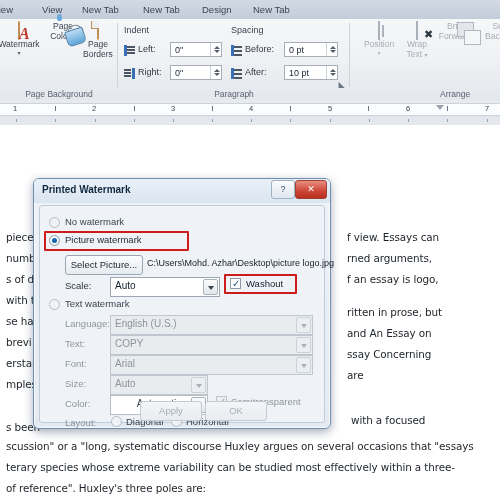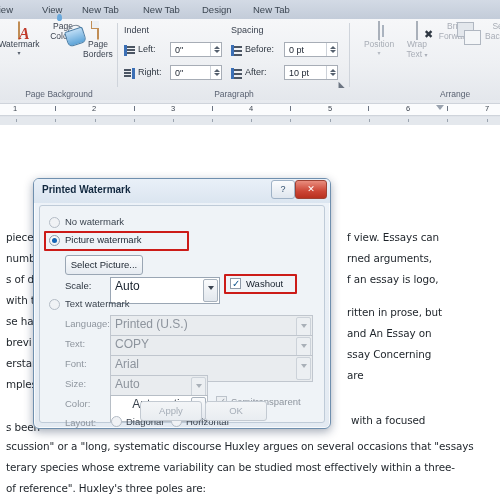--- a/index.html
+++ b/index.html
@@ -219,22 +219,22 @@
     position:absolute;height:18px;background:linear-gradient(#fbfcfd,#e6ebf1);
     border:1px solid #9aa6b4;border-radius:3px;
     font-size:9.5px;color:#1b242f;text-align:center;line-height:18px;cursor:default;
   }
   .btnstd.dis{color:#a6aeb8;background:linear-gradient(#f3f5f7,#e9edf1);border-color:#c3cad2;}
   .btnstd.strong{border:1px solid #4b5866;box-shadow:0 0 0 1px rgba(120,140,165,.35);}
 
   .pathtxt{position:absolute;font-size:9px;color:#16202c;white-space:nowrap;}
 
   .combo{
-    position:absolute;height:27px;background:#fff;border:1px solid #9aa6b4;
-    font-size:12px;color:#16202c;line-height:16px;padding-left:4px;box-sizing:border-box;
+    position:absolute;height:20px;background:#fff;border:1px solid #9aa6b4;
+    font-size:10px;color:#16202c;line-height:16px;padding-left:4px;box-sizing:border-box;
   }
   .combo.dim{background:#e9ecef;border-color:#c0c6ce;color:#8d949d;}
   .combo .arw{
     position:absolute;right:1px;top:1px;bottom:1px;width:13px;
     background:linear-gradient(#fafbfc,#e2e7ed);border:1px solid #a8b2bd;border-radius:2px;
   }
   .combo.dim .arw{background:#eceff2;border-color:#ccd2d9;}
   .combo .arw::after{
     content:"";position:absolute;left:4px;top:6px;width:0;height:0;
     border-left:3.5px solid transparent;border-right:3.5px solid transparent;
@@ -487,37 +487,38 @@
     <div class="body">
 
       <span class="radio dim" style="left:9px;top:11px;"></span>
       <span class="rlabel dim" style="left:25px;top:10px;">No watermark</span>
 
       <span class="radio on" style="left:9px;top:29px;"></span>
       <span class="rlabel" style="left:25px;top:28px;">Picture watermark</span>
       <span class="hl" style="left:4px;top:25px;width:145px;height:20px;"></span>
 
       <span class="btnstd" style="left:25px;top:49px;width:76px;">Select Picture...</span>
+      <span class="pathtxt" style="left:107px;top:52px;">C:\Users\Mohd. Azhar\Desktop\picture logo.jpg</span>
 
       <span class="flab2" style="left:25px;top:74px;">Scale:</span>
       <span class="combo" style="left:70px;top:71px;width:110px;">
         <span>Auto</span>
         <span class="arw"></span>
       </span>
 
       <span class="chk" style="left:190px;top:72px;"></span>
       <span class="chklab" style="left:206px;top:72px;">Washout</span>
       <span class="hl" style="left:184px;top:68px;width:73px;height:20px;"></span>
 
       <span class="radio dim" style="left:9px;top:93px;"></span>
       <span class="rlabel dim" style="left:25px;top:92px;">Text watermark</span>
 
       <span class="flab2 dim" style="left:25px;top:112px;">Language:</span>
       <span class="combo dim" style="left:70px;top:109px;width:203px;">
-        <span>Printed (U.S.)</span>
+        <span>English (U.S.)</span>
         <span class="arw"></span>
       </span>
 
       <span class="flab2 dim" style="left:25px;top:132px;">Text:</span>
       <span class="combo dim" style="left:70px;top:129px;width:203px;">
         <span>COPY</span>
         <span class="arw"></span>
       </span>
 
       <span class="flab2 dim" style="left:25px;top:152px;">Font:</span>

